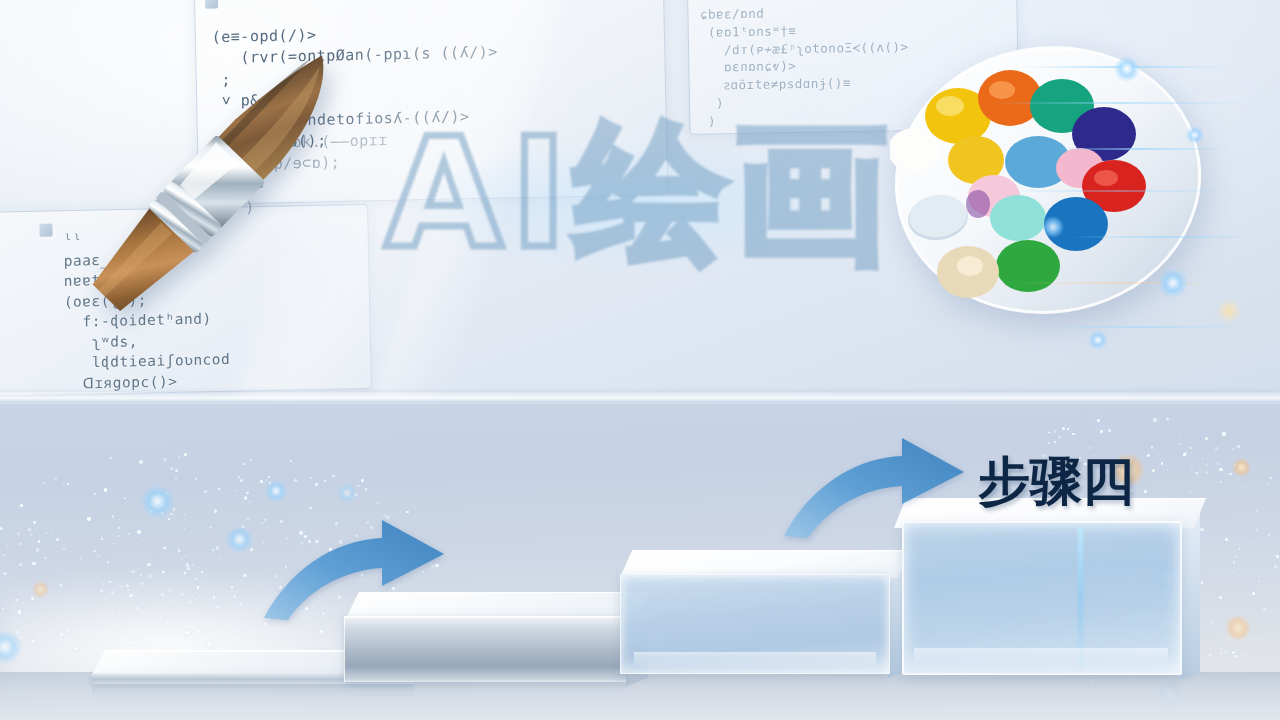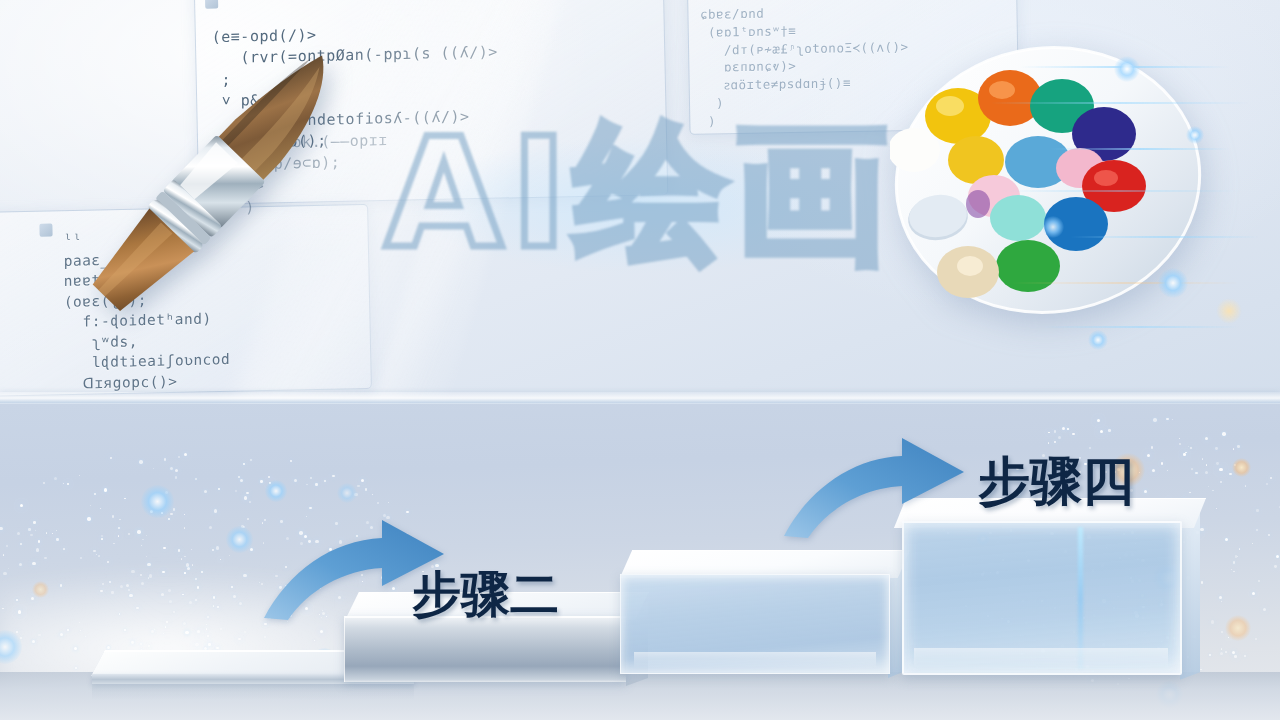--- a/index.html
+++ b/index.html
@@ -925,16 +925,15 @@
           <stop offset="0%" stop-color="#9cc6e8"></stop>
           <stop offset="45%" stop-color="#5e9fd4"></stop>
           <stop offset="100%" stop-color="#3f83c0"></stop>
         </linearGradient>
       </defs>
       <path d="M6 104 C30 58 74 26 124 24 L124 6 L186 40 L124 72 L124 54 C86 56 50 76 30 106 Z" fill="url(#ar2)"></path>
     </svg>
   </div>
 
 
-  <div class="steplabel sl2">步骤二</div>
   <div class="steplabel sl4">步骤四</div>
 
 </div>
 
 </body></html>

